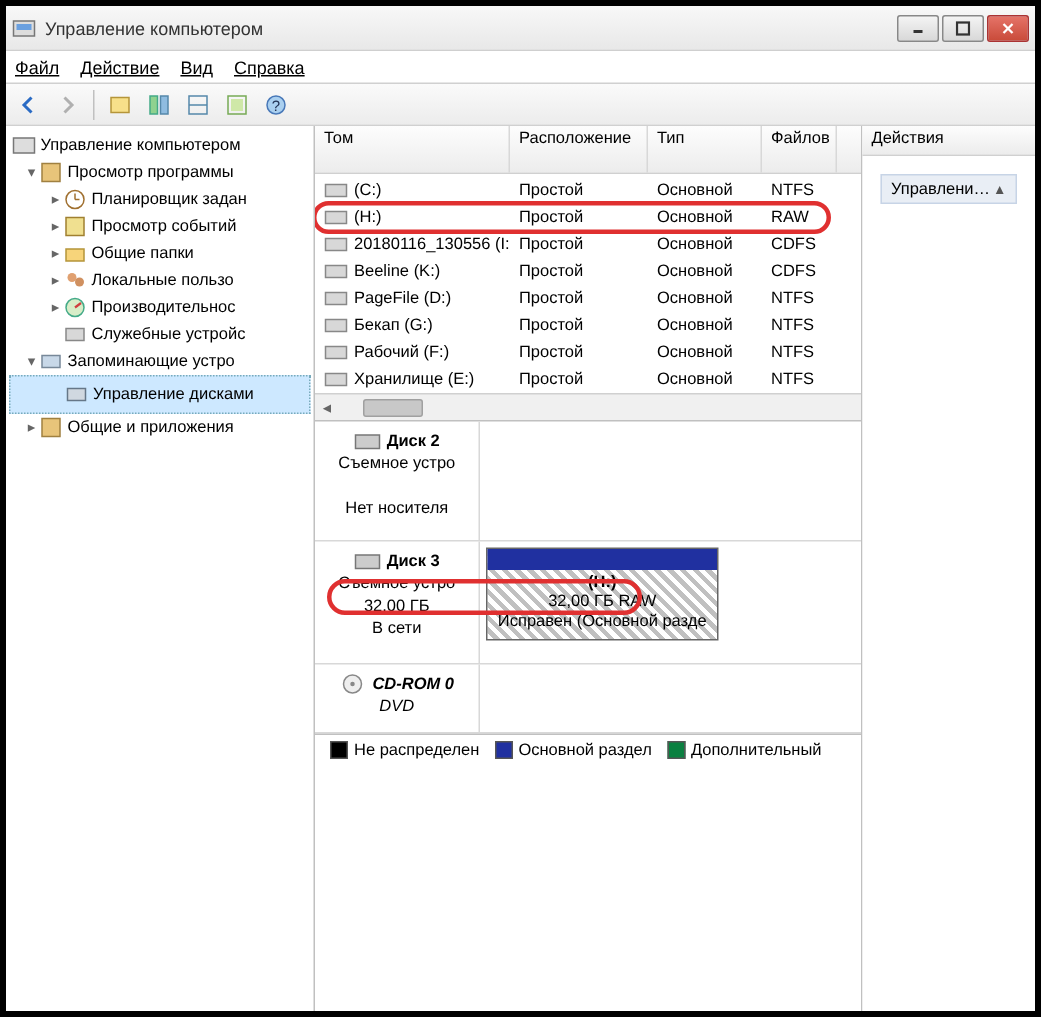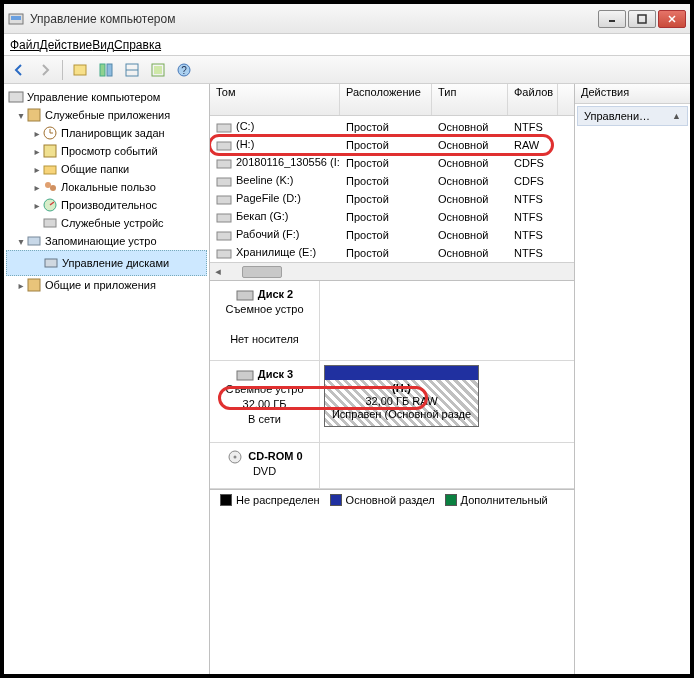--- a/index.html
+++ b/index.html
@@ -4,21 +4,21 @@
 <style>
   * { box-sizing: border-box; margin: 0; padding: 0; }
   body { font-family: "Segoe UI", Tahoma, sans-serif; font-size: 11px; background: #fff; }
   .window { width: 694px; height: 678px; border: 4px solid #000; position: relative; background: #fff; display: flex; flex-direction: column; }
   .titlebar { height: 30px; background: linear-gradient(to bottom, #f8f8f8, #e8e8e8); display: flex; align-items: center; padding: 0 4px; border-bottom: 1px solid #cfcfcf; }
   .title-icon { width: 16px; height: 16px; margin-right: 6px; display: inline-block; }
   .title-text { flex: 1; font-size: 12px; color: #333; }
   .winbtns { display: flex; gap: 2px; }
   .winbtn { width: 28px; height: 18px; border: 1px solid #888; background: linear-gradient(to bottom,#f4f4f4,#d8d8d8); border-radius: 2px; display: flex; align-items: center; justify-content: center; font-size: 10px; cursor: default; }
   .winbtn.close { background: linear-gradient(to bottom,#e57368,#c94b3a); color: #fff; border-color:#a33; }
-  .menubar { height: 22px; display: flex; align-items: center; padding: 0 6px; border-bottom: 1px solid #d0d0d0; }
+  .menubar { height: 22px; display: flex; align-items: center; padding: 0 6px; gap: 14px; border-bottom: 1px solid #d0d0d0; }
   .menubar span { font-size: 12px; }
   .menubar span u { text-decoration: underline; }
   .toolbar { height: 28px; display: flex; align-items: center; padding: 0 4px; gap: 4px; border-bottom: 1px solid #d0d0d0; background: linear-gradient(to bottom,#fafafa,#ececec); }
   .tbtn { width: 22px; height: 22px; border: 1px solid transparent; display: flex; align-items: center; justify-content: center; border-radius: 2px; }
   .tbtn svg { width: 16px; height: 16px; }
   .tsep { width: 1px; height: 20px; background: #c0c0c0; margin: 0 2px; }
   .body { flex: 1; display: flex; overflow: hidden; }
   .treepane { width: 206px; border-right: 1px solid #c0c0c0; padding: 4px 2px; overflow: hidden; background: #fff; }
   .treeitem { display: flex; align-items: center; height: 18px; padding: 0 2px; white-space: nowrap; overflow: hidden; }
   .tw { display: inline-block; width: 10px; text-align: center; color: #666; font-size: 10px; }
@@ -44,21 +44,21 @@
   .diskgraph { flex: 1; padding: 4px; position: relative; }
   .partbox { border: 1px solid #666; height: 62px; position: relative; }
   .partbox .cap { height: 14px; background: #2030a0; }
   .partbox .body { padding: 2px 4px; font-size: 11px; line-height: 13px; }
   .hatch { background: repeating-linear-gradient(45deg,#fff,#fff 3px,#c0c0c0 3px,#c0c0c0 6px); }
   .ring2 { left: 2px; top: 102px; width: 210px; height: 24px; z-index: 6; }
   .legend { height: 20px; border-top: 1px solid #c0c0c0; display: flex; align-items: center; gap: 4px; padding: 0 4px; font-size: 11px; overflow: hidden; }
   .legend .sw { width: 12px; height: 12px; border: 1px solid #555; display: inline-block; margin-left: 6px; }
   .rightpane { width: 115px; background: #fff; display: flex; flex-direction: column; }
   .rhead { height: 20px; background: linear-gradient(to bottom,#fdfdfd,#ececec); border-bottom: 1px solid #d0d0d0; padding: 2px 6px; font-size: 11px; }
-  .rsec { background: #e9eef5; border: 1px solid #c7d4e6; margin: 2px; padding: 3px 6px; font-size: 11px; display: flex; align-items: center; justify-content: space-between; }
+  .rsec { background: #e9eef5; border: 1px solid #c7d4e6; margin: 12px; padding: 3px 6px; font-size: 11px; display: flex; align-items: center; justify-content: space-between; }
   .rsec .tri { color: #555; font-size: 9px; }
   .rlink { padding: 4px 10px; font-size: 11px; color: #1a4ea8; }
   .diskicon { width:18px; height:14px; display:inline-block; vertical-align:middle; margin-right:4px; }
 </style>
 </head>
 <body>
 
 <div class="window">
 
   <div class="titlebar">
@@ -146,21 +146,21 @@
         <span class="ticon"><svg viewBox="0 0 16 16">
               <rect x="1" y="3" width="14" height="10" fill="#ddd" stroke="#777"></rect>
             </svg></span>
         <span>Управление компьютером</span>
       </div>
       <div class="treeitem" style="padding-left:10px;">
           <span class="tw">▾</span>
           <span class="ticon"><svg viewBox="0 0 16 16">
               <rect x="2" y="2" width="12" height="12" fill="#e8c47a" stroke="#a08040"></rect>
             </svg></span>
-          <span>Служебные приложения</span>
+          <span>Просмотр программы</span>
         </div>
       <div class="treeitem" style="padding-left:26px;">
           <span class="tw">▸</span>
           <span class="ticon"><svg viewBox="0 0 16 16">
               <circle cx="8" cy="8" r="6" fill="#fff" stroke="#a07030"></circle>
               <line x1="8" y1="8" x2="8" y2="4" stroke="#a07030"></line>
               <line x1="8" y1="8" x2="11" y2="8" stroke="#a07030"></line>
             </svg></span>
           <span>Планировщик задан</span>
         </div>
@@ -332,21 +332,21 @@
               <div class="cap"></div>
               <div class="body" style="display:block;">
                 <b>(H:)</b><br>
                 <span>32,00 ГБ RAW</span><br>
                 <span>Исправен (Основной разде</span>
               </div>
             </div>
           </div>
         </div>
 
-        <div class="diskrow" style="height:46px;">
+        <div class="diskrow" style="height:46px;font-style:italic;">
           <div class="diskinfo">
             <span class="diskicon"><svg viewBox="0 0 18 14">
                   <circle cx="9" cy="7" r="6" fill="#eee" stroke="#888"></circle>
                   <circle cx="9" cy="7" r="1.5" fill="#888"></circle>
                 </svg></span><b>CD-ROM 0</b><br>
             <span>DVD</span>
           </div>
           <div class="diskgraph"></div>
         </div>
 

